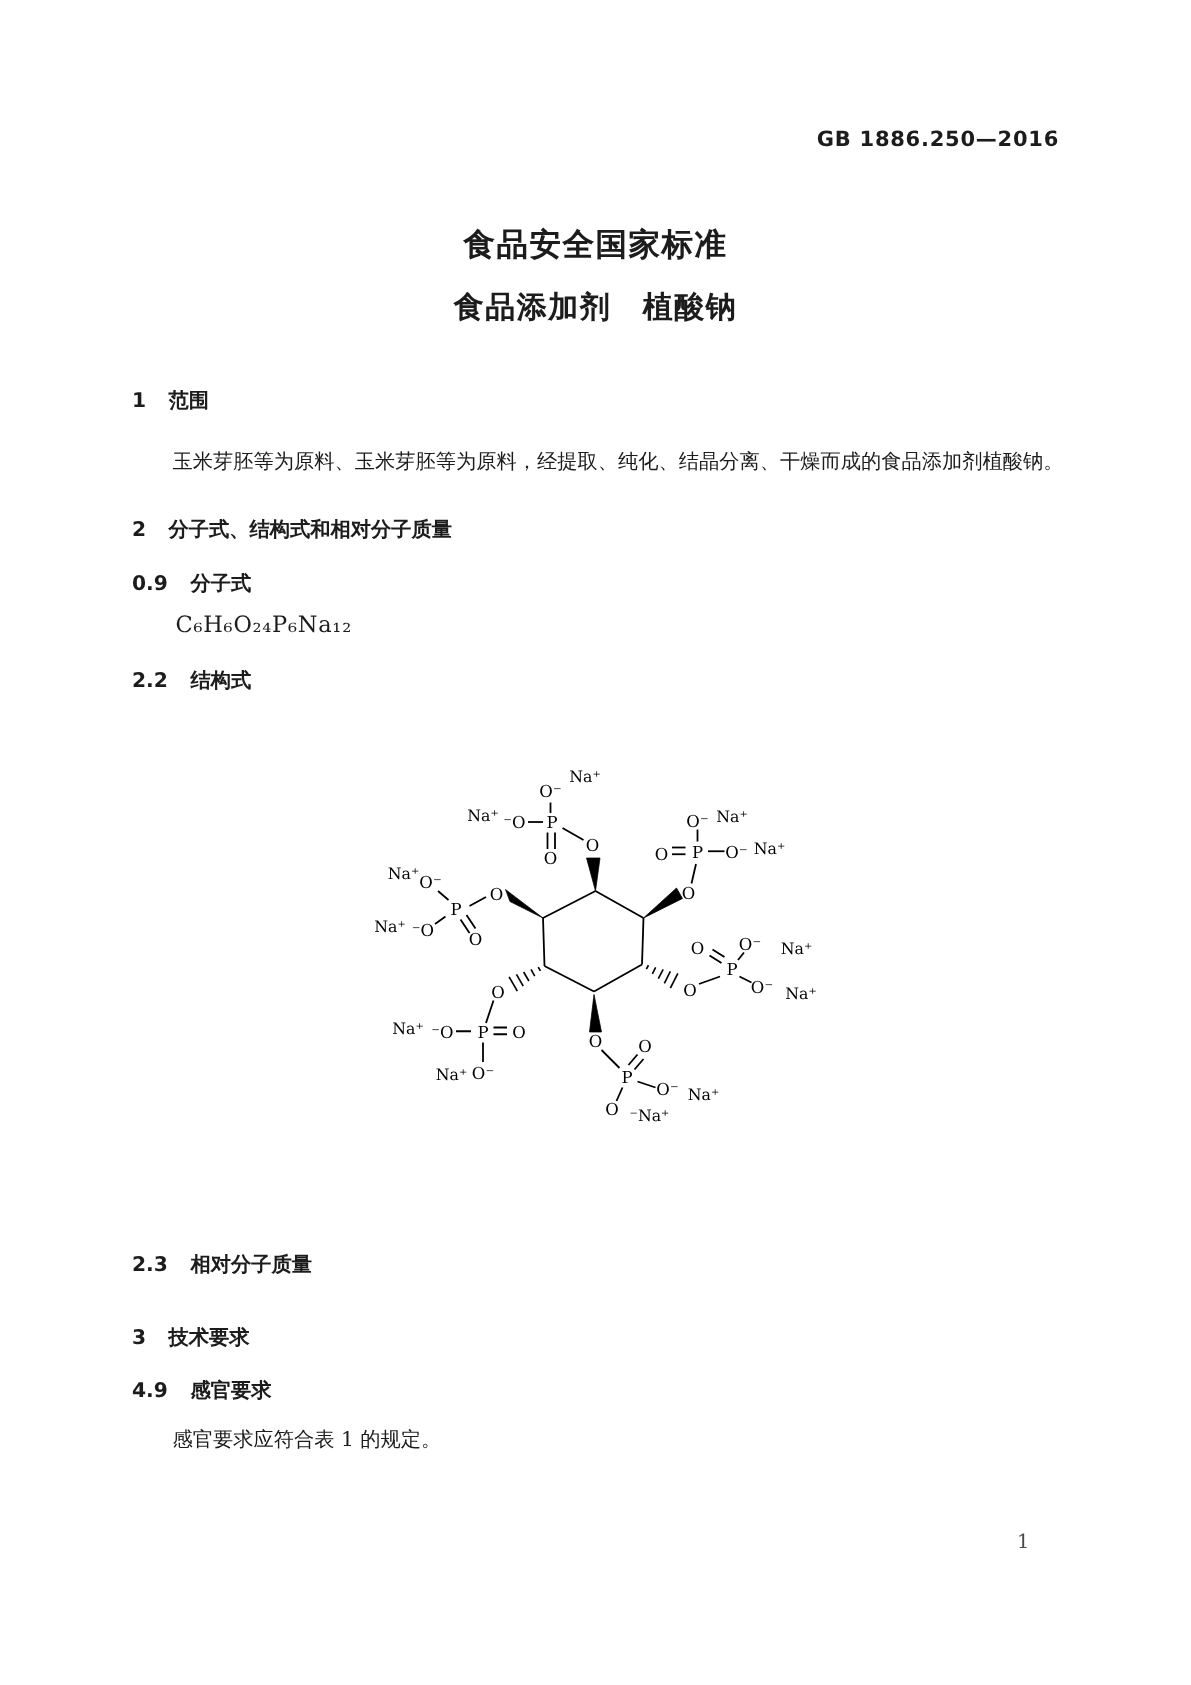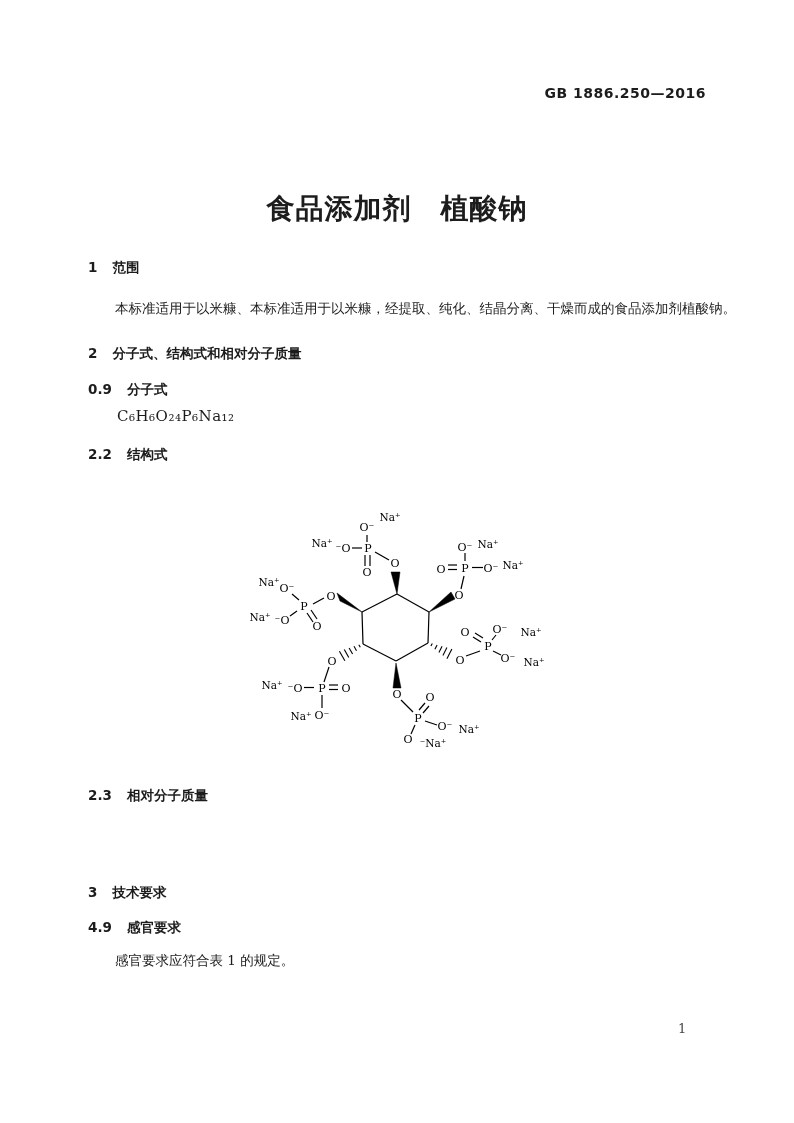--- a/index.html
+++ b/index.html
@@ -10,21 +10,21 @@
     background: #ffffff;
     color: #1c1c1c;
     font-family: "DejaVu Serif", "Liberation Serif", serif;
     overflow: hidden;
   }
   .abs { position: absolute; line-height: 1.2; white-space: nowrap; }
   .hei { font-family: "DejaVu Sans", "Liberation Sans", sans-serif; font-weight: 700; }
   .song { font-family: "DejaVu Serif", "Liberation Serif", serif; font-weight: 400; }
   .header-code { top: 85px; right: 88px; font-size: 14px; letter-spacing: 0.5px; }
   .title1 { top: 151px; left: 0; width: 794px; text-align: center; font-size: 21px; letter-spacing: 1px; }
-  .title2 { top: 192px; left: 0; width: 794px; text-align: center; font-size: 28px; letter-spacing: 1px; }
+  .title2 { top: 192px; left: 0; width: 794px; text-align: center; font-size: 20px; letter-spacing: 1px; }
   .sec { left: 88px; display: flex; gap: 15px; font-size: 13.5px; }
   .bodyline { font-size: 13.5px; }
   .para { left: 88px; text-indent: 2em; }
   .indented { left: 115px; }
   .formula { top: 407px; left: 117px; font-size: 15px; letter-spacing: 0.5px; }
   .pagenum { top: 1021px; left: 678px; font-size: 13px; color: #4a4a44; }
   .structure-svg { position: absolute; left: 245px; top: 495px; }
   .structure-svg line, .structure-svg polyline { stroke: #000; stroke-width: 1.2; }
   .structure-svg .hash { stroke-width: 1.1; }
   .structure-svg polygon { fill: #000; stroke: #000; stroke-width: 0.5; }
@@ -36,27 +36,28 @@
   .structure-svg .atom { font-size: 11px; }
   .structure-svg .na { font-size: 10.5px; }
 </style>
 </head>
 <body>
 
 <div class="page">
 
   <div class="abs hei header-code">GB 1886.250—2016</div>
 
+  <div class="abs hei title1">食品安全国家标准</div>
   <div class="abs hei title2">食品添加剂　植酸钠</div>
 
   <div class="abs hei sec" style="top:259px">
     <span>1</span>
     <span>范围</span>
   </div>
-  <div class="abs song bodyline para" style="top:300px">本标准适用于以米糠、本标准适用于以米糠，经提取、纯化、结晶分离、干燥而成的食品添加剂植酸钠。</div>
+  <div class="abs song bodyline para" style="top:300px">玉米芽胚等为原料、玉米芽胚等为原料，经提取、纯化、结晶分离、干燥而成的食品添加剂植酸钠。</div>
 
   <div class="abs hei sec" style="top:345px">
     <span>2</span>
     <span>分子式、结构式和相对分子质量</span>
   </div>
 
   <div class="abs hei sec" style="top:381px">
     <span>0.9</span>
     <span>分子式</span>
   </div>
@@ -183,21 +184,21 @@
 
     <text class="atom" x="152" y="203">O</text>
     <text class="atom" x="173" y="227">P</text>
     <text class="atom" x="185" y="206">O</text>
     <text class="atom" x="200" y="235">O⁻</text>
     <text class="na" x="224" y="238">Na⁺</text>
     <text class="atom" x="163" y="248">O</text>
     <text class="na" x="188" y="252">⁻Na⁺</text>
   </svg>
 
-  <div class="abs hei sec" style="top:787px">
+  <div class="abs hei sec" style="top:835px">
     <span>2.3</span>
     <span>相对分子质量</span>
   </div>
 
   <div class="abs hei sec" style="top:884px">
     <span>3</span>
     <span>技术要求</span>
   </div>
 
   <div class="abs hei sec" style="top:919px">

